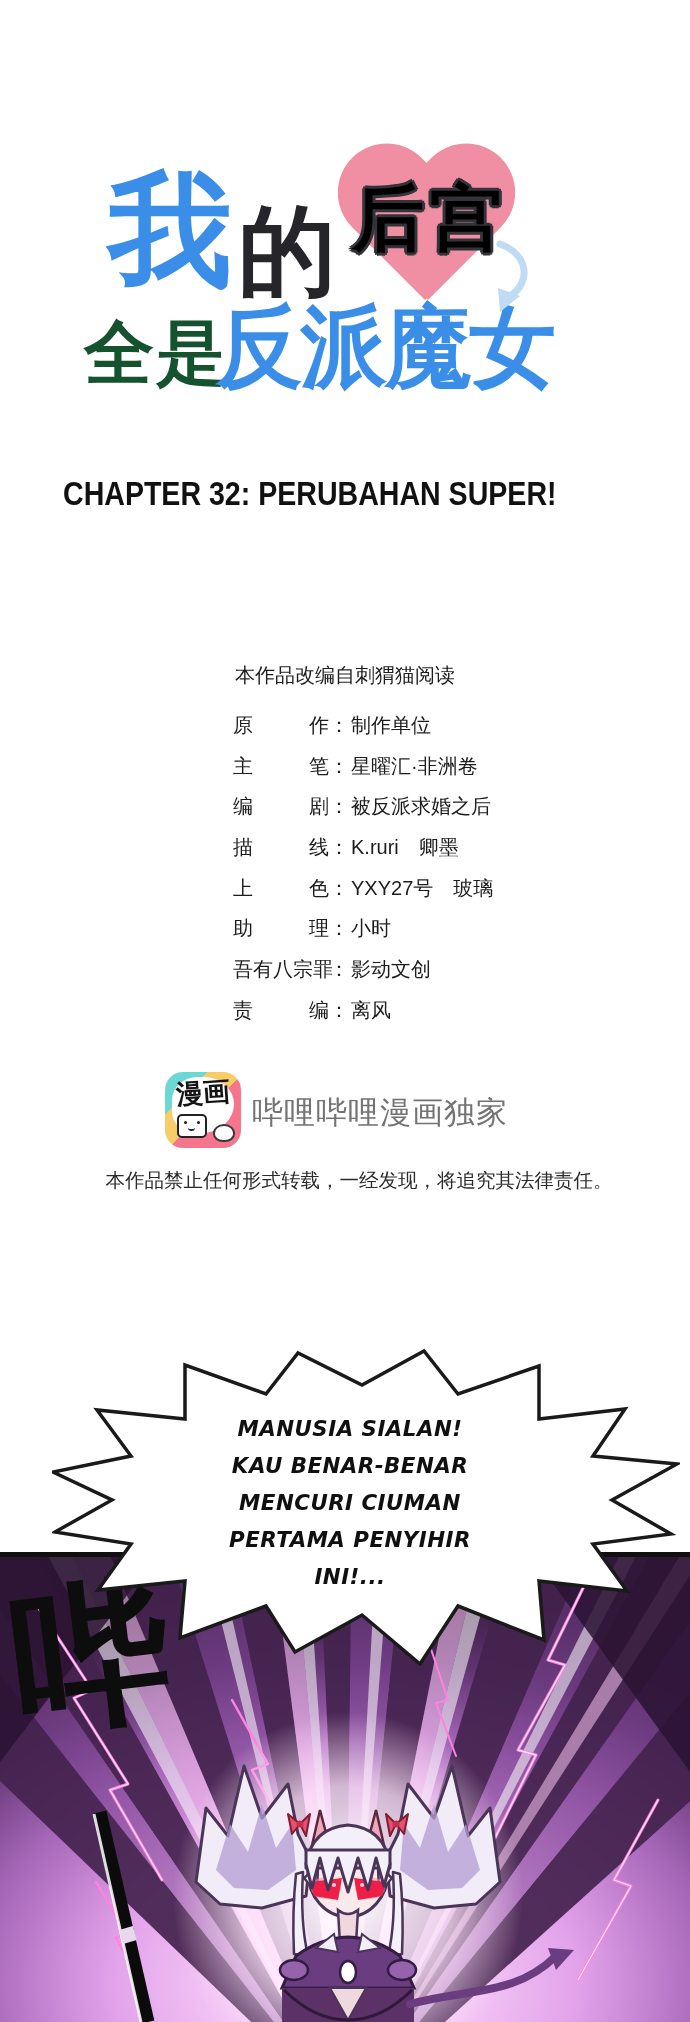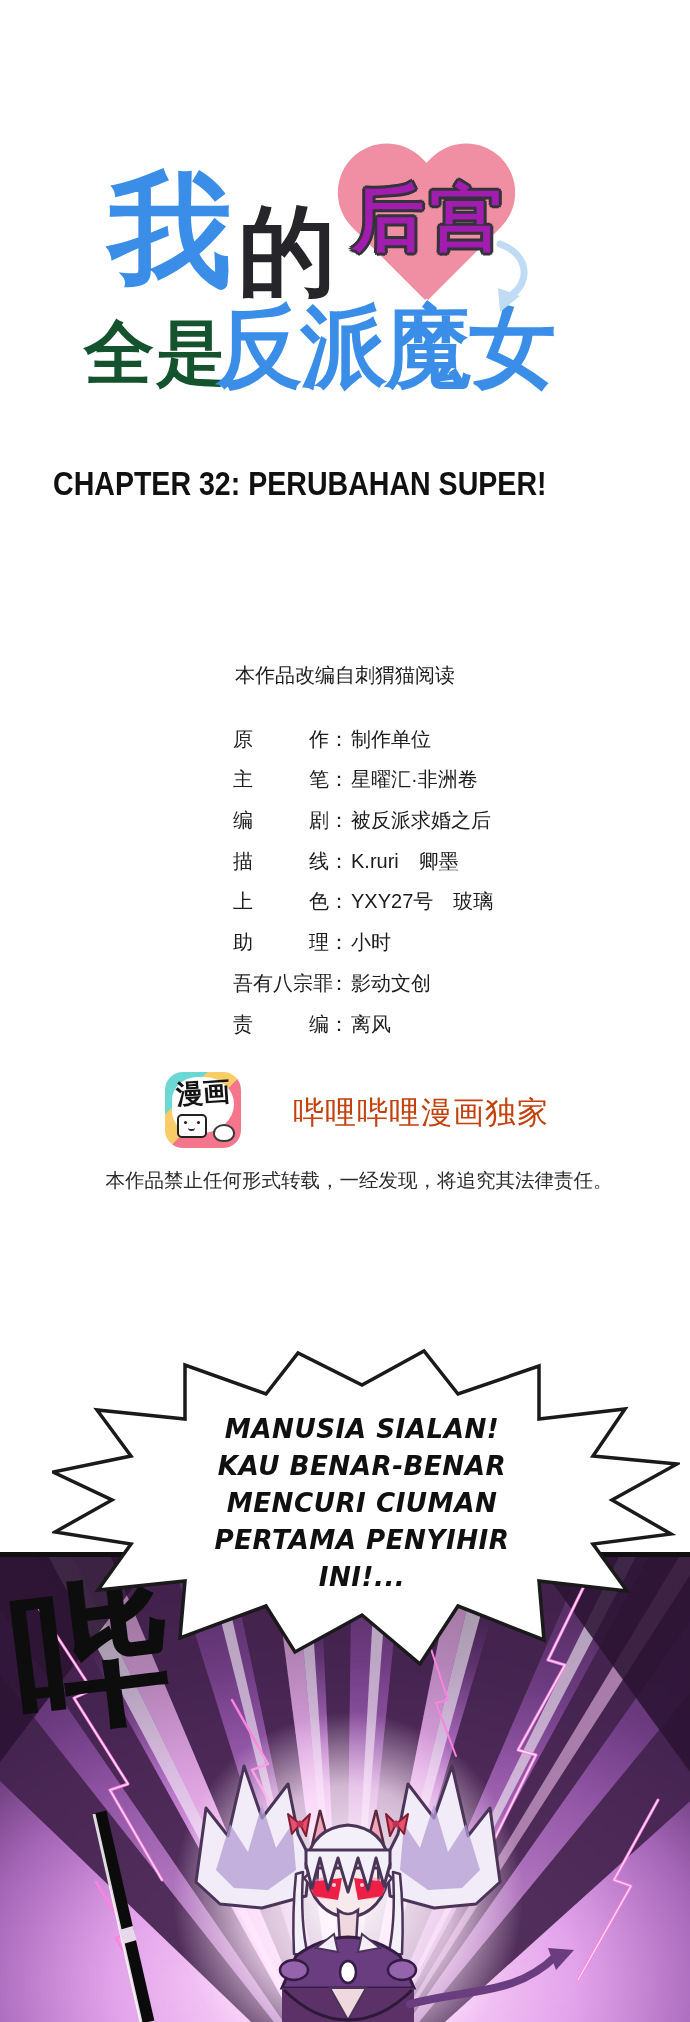--- a/index.html
+++ b/index.html
@@ -12,69 +12,69 @@
   .logo-char{position:absolute;line-height:1;font-weight:900;}
   .wo{left:108px;top:168px;font-size:124px;color:#3A8EE8;}
   .de{left:238px;top:202px;font-size:98px;color:#26262A;}
   .heart{position:absolute;left:330px;top:148px;width:190px;height:168px;}
   .heart::before,.heart::after{
     content:"";position:absolute;top:0;width:98px;height:152px;
     border-radius:52px 52px 0 0;background:#F08FA4;
   }
   .heart::before{left:95px;transform:rotate(-45deg);transform-origin:0 100%;}
   .heart::after{left:0;transform:rotate(45deg);transform-origin:100% 100%;}
-  .hou{left:352px;top:182px;font-size:72px;letter-spacing:6px;color:#a21caf;z-index:3;
+  .hou{left:352px;top:182px;font-size:72px;letter-spacing:6px;color:#000000;z-index:3;
        text-shadow:-3px 0 #33333a,3px 0 #33333a,0 -3px #33333a,0 3px #33333a,
                    -2px -2px #33333a,2px 2px #33333a,-2px 2px #33333a,2px -2px #33333a;}
   .quanshi{left:84px;top:318px;font-size:70px;color:#14532d;z-index:4;letter-spacing:2px;}
   .fanpai{left:216px;top:302px;font-size:90px;color:#3A8EE8;z-index:4;letter-spacing:-2px;
           transform:scaleX(.96);transform-origin:left top;}
   .tail-curl{position:absolute;left:492px;top:238px;z-index:4;}
   
-  .chapter{position:absolute;left:0;top:458px;width:548px;text-align:center;margin:6px;}
+  .chapter{position:absolute;left:0;top:458px;width:548px;text-align:center;margin:16px;}
   .chapter span{display:inline-block;transform:scaleX(.84);transform-origin:center;
     font-size:34px;font-weight:900;color:#111;letter-spacing:0;white-space:nowrap;}
   
   .intro{position:absolute;left:0;top:611px;width:690px;text-align:center;
          font-size:20px;line-height:33px;color:#1c1c1c;margin-top:48px;}
   .credits{position:absolute;left:233px;top:712px;font-size:20px;color:#1c1c1c;}
-  .credit-row{display:flex;align-items:flex-end;height:40.7px;white-space:nowrap;}
+  .credit-row{display:flex;align-items:flex-start;height:40.7px;white-space:nowrap;}
   .credit-label{display:inline-block;width:96px;text-align:justify;text-align-last:justify;}
   .credit-colon{display:inline-block;margin-right:2px;}
   
   .app-icon{position:absolute;left:165px;top:1072px;width:76px;height:76px;border-radius:18px;
     background:linear-gradient(135deg,#6CD8D4 0%,#6CD8D4 28%,#F8CC66 28%,#F8CC66 52%,#F4758C 52%,#F4758C 100%);
     overflow:hidden;}
   .app-icon .blob{position:absolute;left:7px;top:5px;width:62px;height:56px;background:#ffffff;
     border-radius:46% 54% 58% 42%;}
   .app-icon .label{position:absolute;left:0;top:8px;width:76px;text-align:center;
     font-size:27px;font-weight:900;color:#141414;transform:rotate(-4deg);line-height:1;}
   .app-icon .tv{position:absolute;left:12px;top:42px;width:26px;height:20px;background:#ffffff;
     border:2.5px solid #222;border-radius:5px;}
   .app-icon .tv i{position:absolute;top:5px;width:3px;height:3px;background:#222;border-radius:50%;}
   .app-icon .tv i.l{left:5px}.app-icon .tv i.r{right:5px}
   .app-icon .tv u{position:absolute;left:9px;top:9px;width:7px;height:4px;border-bottom:2px solid #222;
     border-radius:0 0 6px 6px;}
   .app-icon .paw{position:absolute;right:6px;bottom:6px;width:18px;height:14px;background:#ffffff;
     border:2px solid #3a3a3a;border-radius:50% 50% 45% 45%;}
   .pub-name{position:absolute;left:252px;top:1092px;font-family:"Liberation Serif","DejaVu Serif",serif;
-    font-size:31px;color:#c2410c;letter-spacing:1px;margin-left:41px;}
+    font-size:31px;color:#737373;letter-spacing:1px;}
   .disclaimer{position:absolute;left:0;top:1167px;width:690px;text-align:center;
     font-size:19.5px;color:#2a2a2a;margin-left:14px;}
   
   .panel{position:absolute;left:0;top:1552px;width:690px;height:470px;overflow:hidden;background:#8E55A2;}
   .panel svg{display:block;}
   .sfx{position:absolute;left:4px;top:1588px;z-index:3;font-size:156px;font-weight:900;
     color:#0d0d0d;line-height:1;transform:rotate(-7deg);transform-origin:left top;}
   
   .bubble{position:absolute;left:52px;top:1348px;width:628px;height:318px;z-index:5;}
   .bubble svg{position:absolute;left:0;top:0;}
-  .bubble-text{position:absolute;left:56px;top:62px;width:508px;text-align:center;
+  .bubble-text{position:absolute;left:44px;top:62px;width:508px;text-align:center;
     font-family:"DejaVu Sans","Liberation Sans",sans-serif;font-style:italic;font-weight:900;
-    font-size:27px;line-height:37px;color:#101010;letter-spacing:.5px;}
+    font-size:22px;line-height:37px;color:#101010;letter-spacing:.5px;}
   .bubble-text div{transform:scaleX(.97);}
 </style>
 </head>
 <body>
 
 <div id="page">
 
   <header>
     <div class="heart"></div>
     <span class="logo-char wo">我</span>

